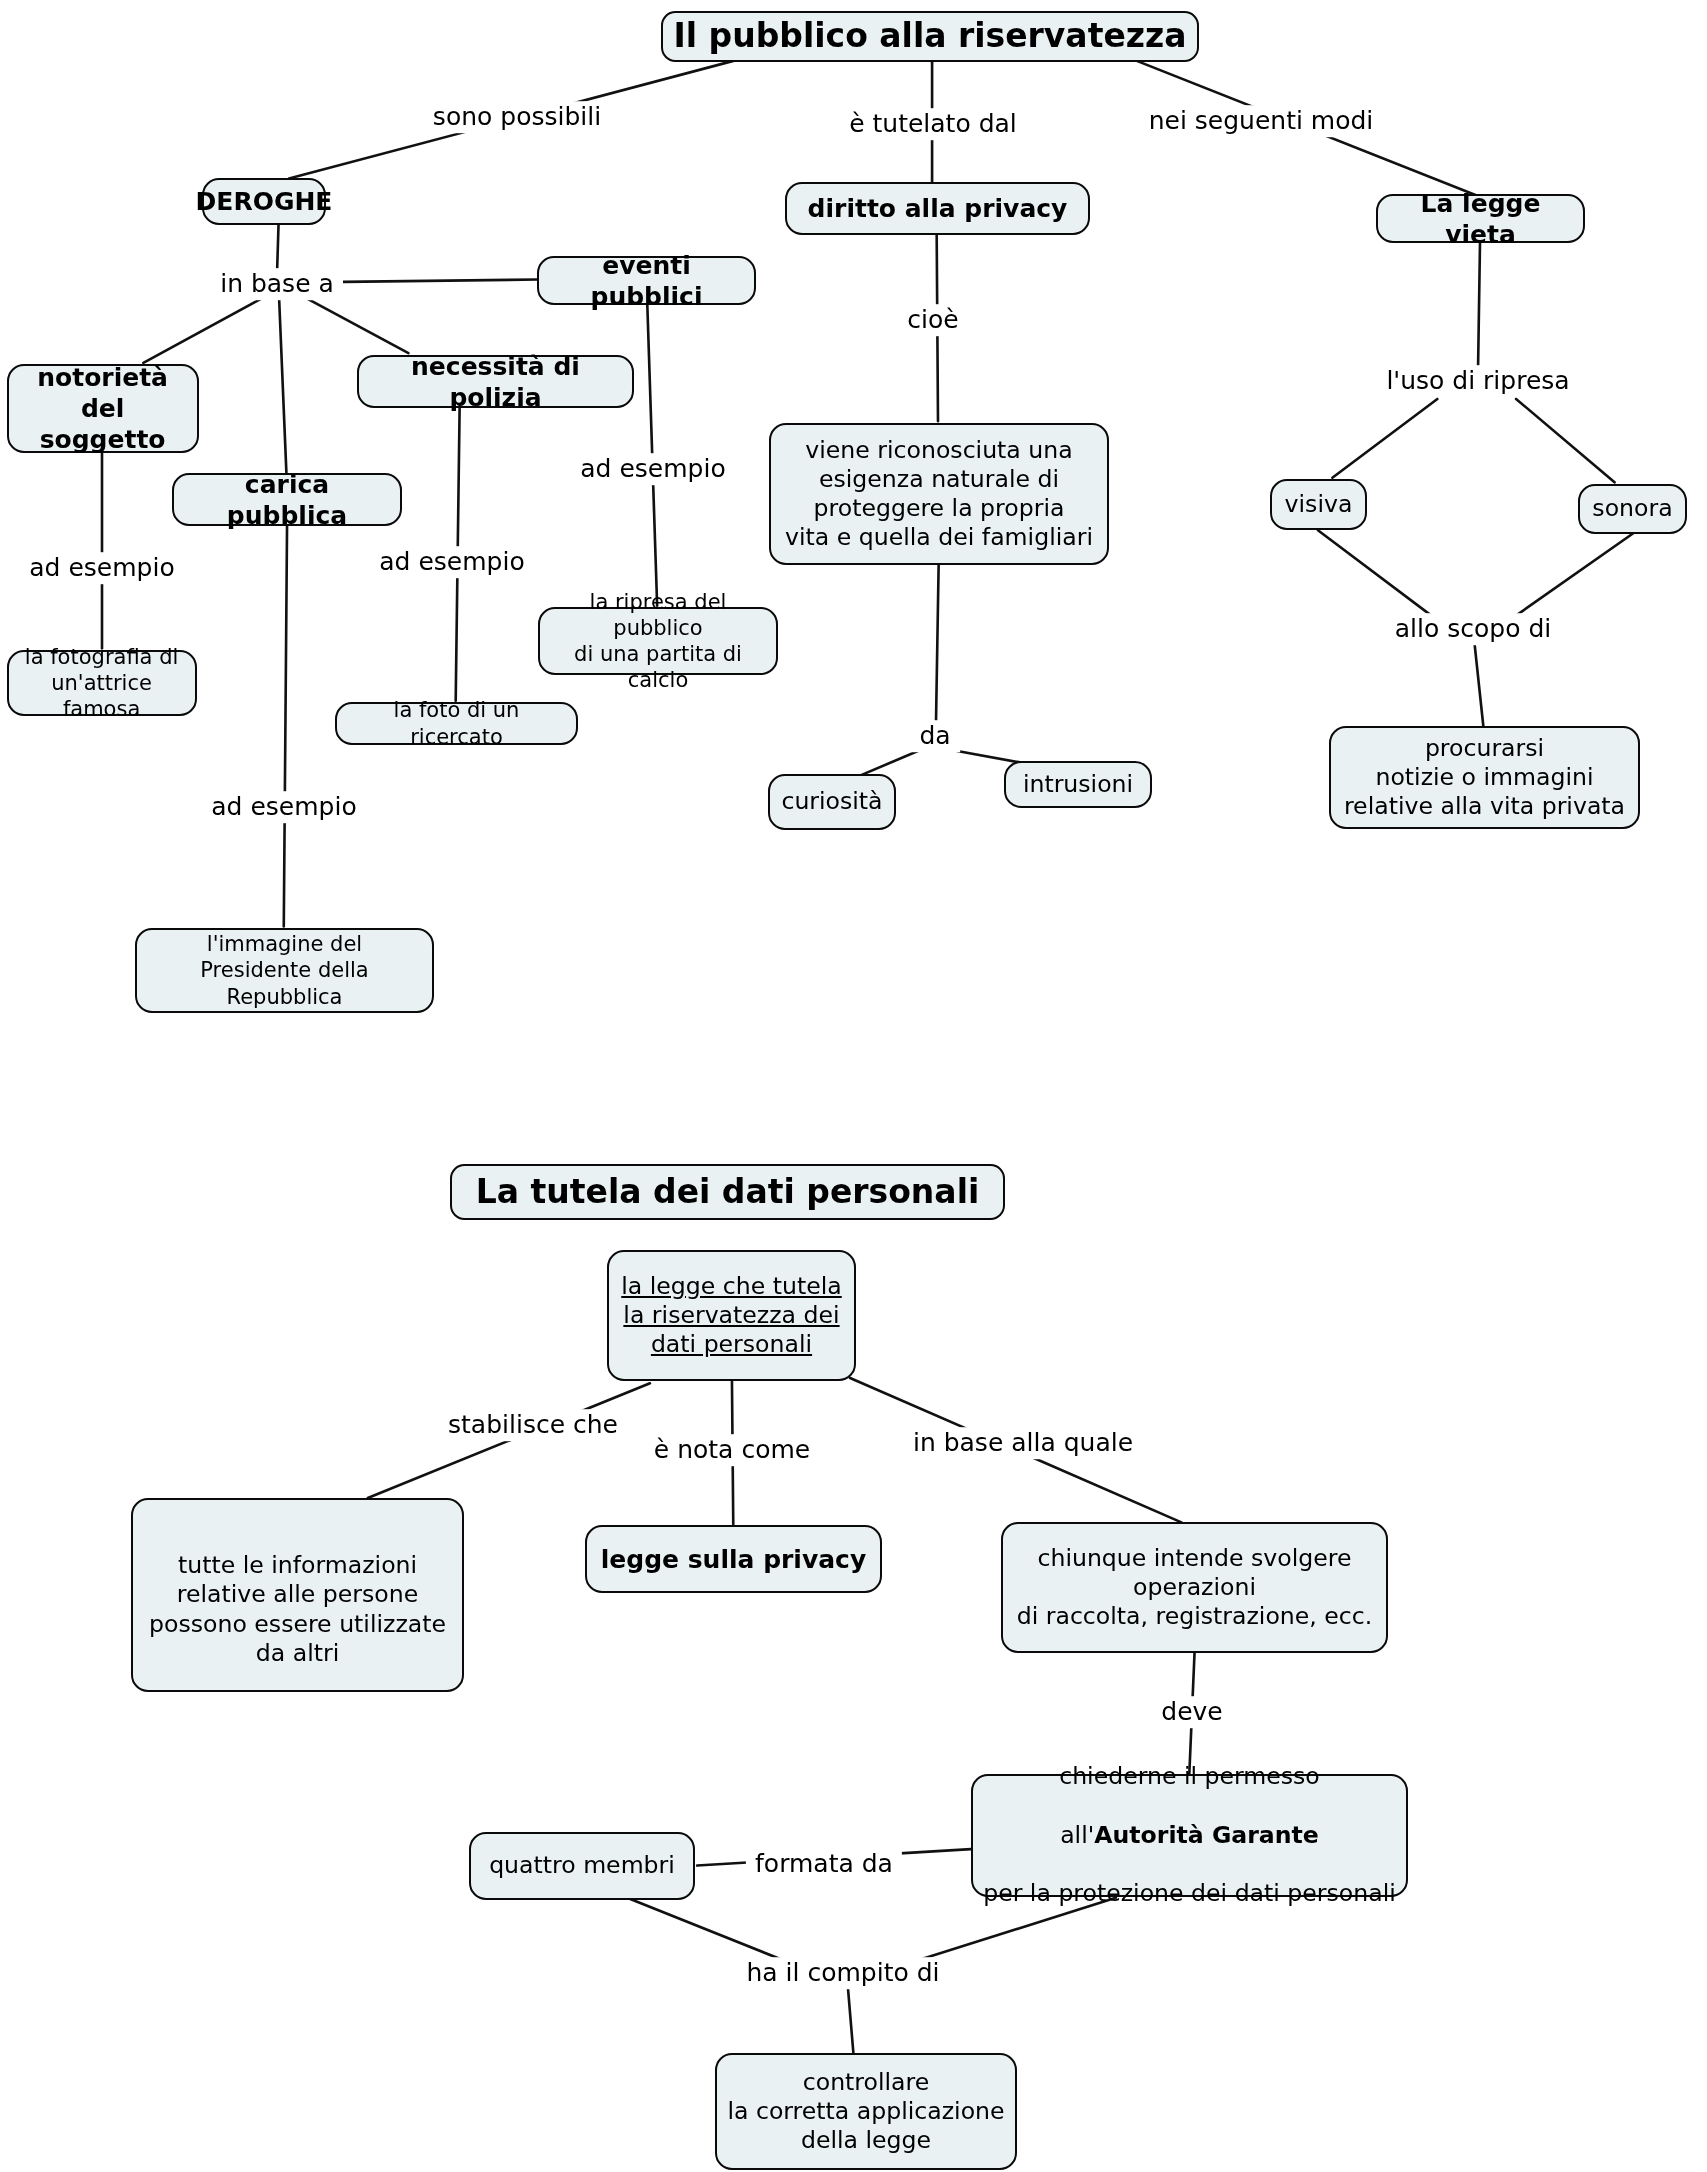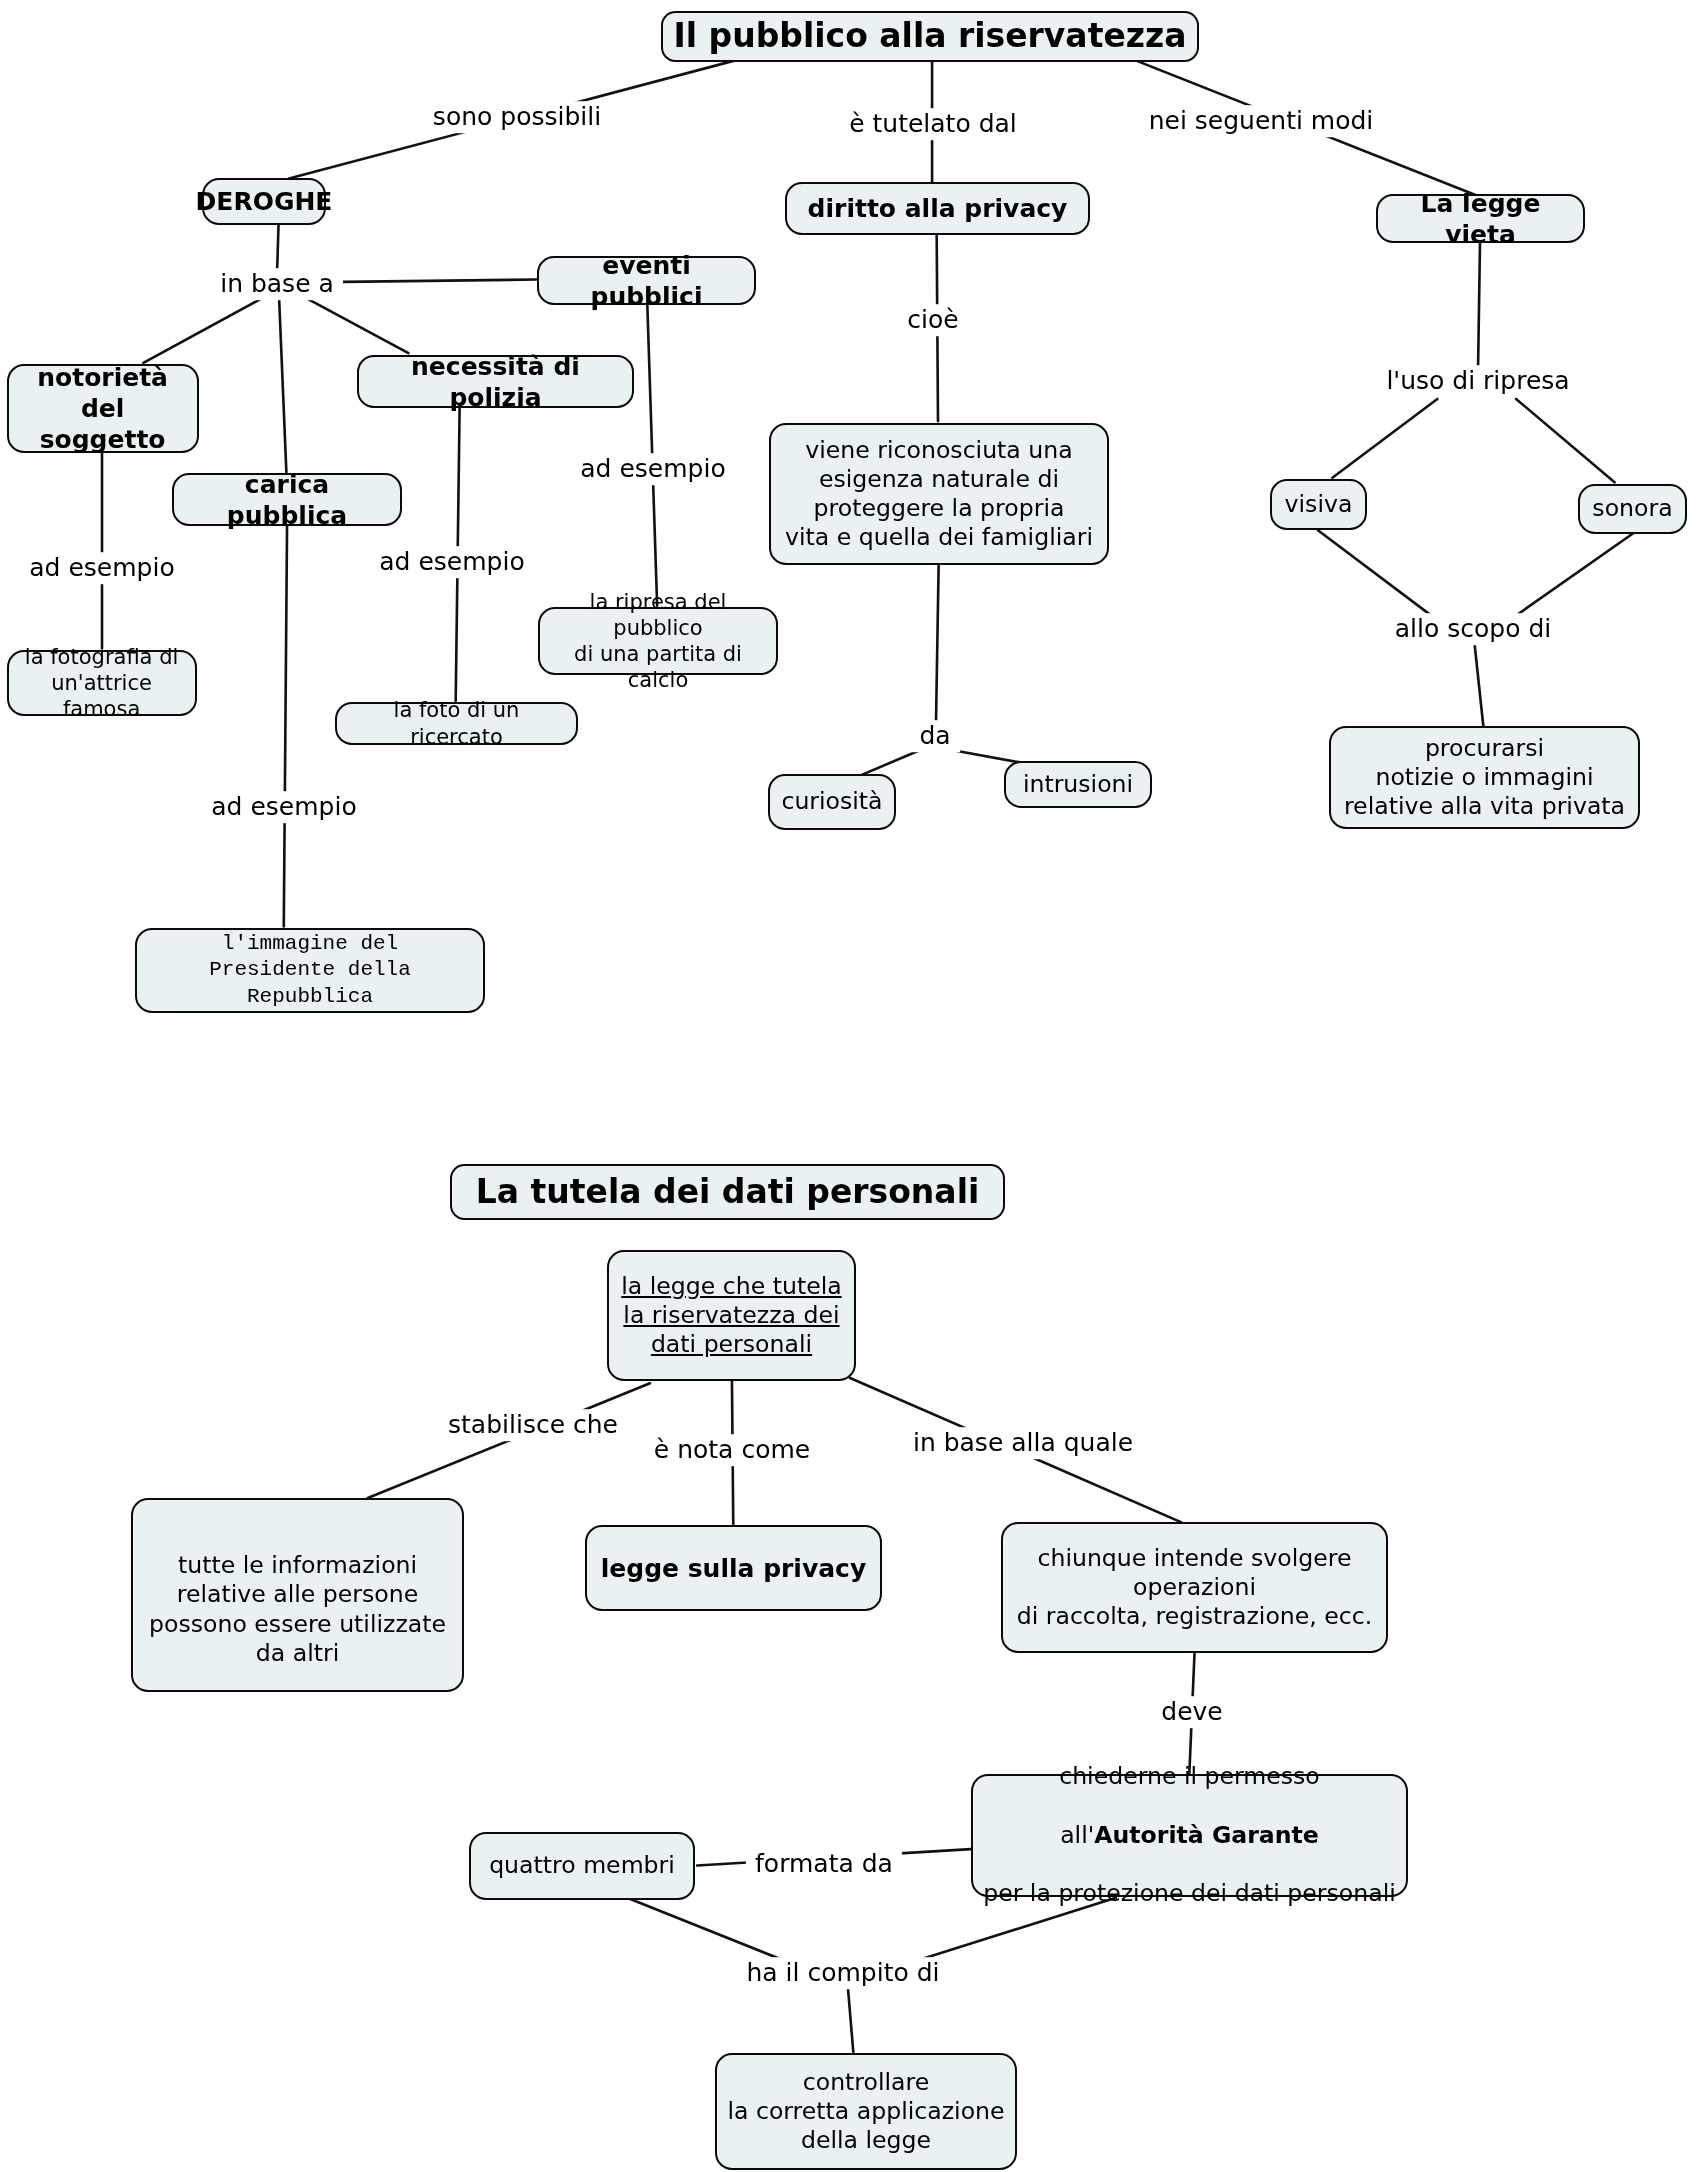--- a/index.html
+++ b/index.html
@@ -96,21 +96,21 @@
   <div class="node small" style="left:335px;top:702px;width:243px;height:43px;">la foto di un ricercato</div>
 
   <div class="node" style="left:768px;top:774px;width:128px;height:56px;">curiosità</div>
 
   <div class="node" style="left:1004px;top:761px;width:148px;height:47px;">intrusioni</div>
 
   <div class="node" style="left:1329px;top:726px;width:311px;height:103px;">procurarsi
 notizie o immagini
 relative alla vita privata</div>
 
-  <div class="node small" style="left:135px;top:928px;width:350px;height:85px;font-family:Liberation Mono, monospace;">l'immagine del
+  <div class="node small" style="left:135px;top:928px;width:299px;height:85px;">l'immagine del
 Presidente della Repubblica</div>
 
   <div class="elabel" style="left:517px;top:117px;">sono possibili</div>
   <div class="elabel" style="left:933px;top:124px;">è tutelato dal</div>
   <div class="elabel" style="left:1261px;top:121px;">nei seguenti modi</div>
   <div class="elabel" style="left:277px;top:284px;">in base a</div>
   <div class="elabel" style="left:933px;top:320px;">cioè</div>
   <div class="elabel" style="left:1478px;top:381px;">l'uso di ripresa</div>
   <div class="elabel" style="left:102px;top:568px;">ad esempio</div>
   <div class="elabel" style="left:452px;top:562px;">ad esempio</div>
@@ -127,21 +127,21 @@
 
   <div class="node" style="left:131px;top:1498px;width:333px;height:194px;">
     <div>
       <span>tutte le informazioni
 relative alle persone
 possono essere utilizzate
 da altri</span>
     </div>
   </div>
 
-  <div class="node bold" style="left:585px;top:1525px;width:297px;height:86px;">legge sulla privacy</div>
+  <div class="node bold" style="left:585px;top:1525px;width:297px;height:68px;">legge sulla privacy</div>
 
   <div class="node" style="left:1001px;top:1522px;width:387px;height:131px;">chiunque intende svolgere
 operazioni
 di raccolta, registrazione, ecc.</div>
 
   <div class="node" style="left:971px;top:1774px;width:437px;height:123px;">
     <div>
       <div>chiederne il permesso</div>
       <div><span>all'</span><span style="font-weight:bold;">Autorità Garante</span></div>
       <div>per la protezione dei dati personali</div>

